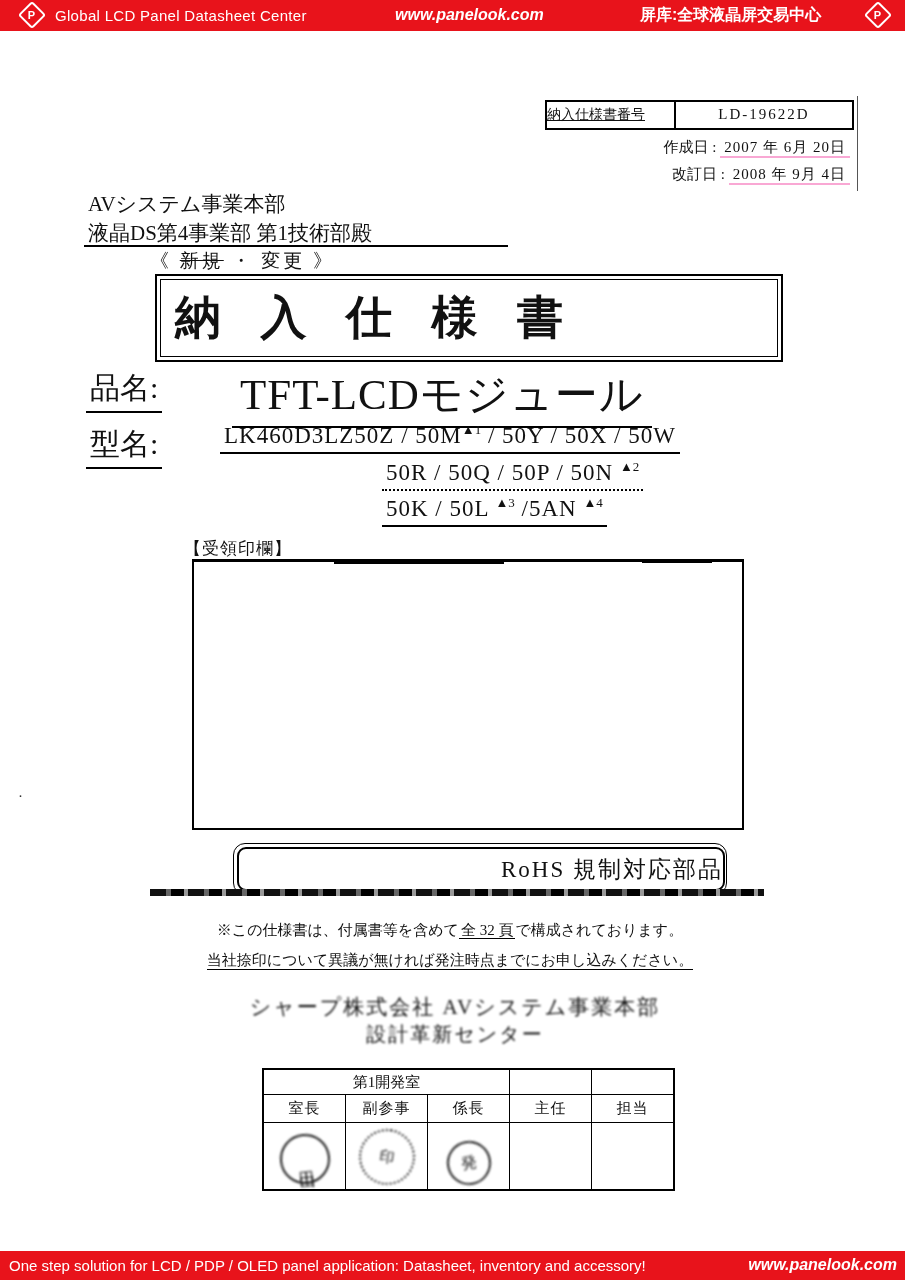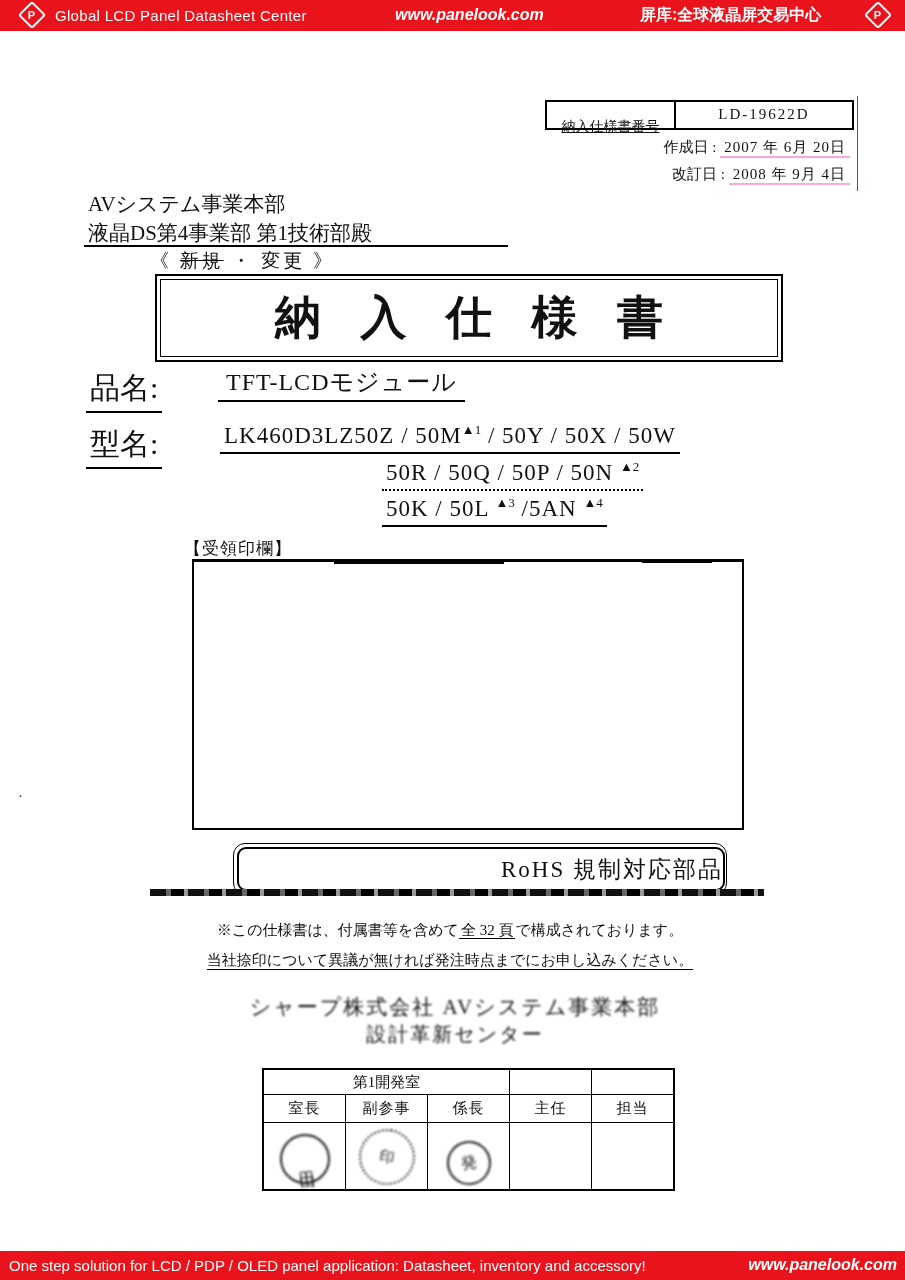--- a/index.html
+++ b/index.html
@@ -16,42 +16,42 @@
   .diamond b{transform:rotate(-45deg);font-size:11px;line-height:1}
   #logoL{left:22px;top:5px}
   #logoR{left:868px;top:5px}
   #site-name{position:absolute;left:55px;top:7px;font-size:15px;letter-spacing:.3px}
   #site-url{position:absolute;left:395px;top:6px;font-size:16px;font-style:italic;font-weight:bold}
   #site-cn{position:absolute;left:640px;top:5px;font-size:16px;font-weight:bold}
   #foot-text{position:absolute;left:9px;top:6px;font-size:15px}
   #foot-url{position:absolute;right:8px;top:5px;font-size:16px;font-style:italic;font-weight:bold}
   
   #specbox{left:545px;top:100px;width:305px;height:26px;border:2px solid #000;display:flex}
-  #specbox .lbl{width:127px;border-right:2px solid #000;font-size:14px;text-align:center;
-                padding-top:16px;filter:blur(.4px);text-decoration:underline}
+  #specbox .lbl{width:127px;border-right:2px solid #000;font-size:14px;
+                padding-top:4px;filter:blur(.4px);text-decoration:underline}
   #specbox .val{flex:1;text-align:center;font-size:15px;padding-top:4px;letter-spacing:2px}
   .dateline{position:absolute;font-size:15px;white-space:nowrap}
   #created{right:55px;top:138px}
   #revised{right:55px;top:165px}
   .dateline .dv{border-bottom:2px solid #f9a8d4;padding:0 4px 1px;letter-spacing:1px}
   #rightline{left:857px;top:96px;width:1px;height:95px;background:#555}
   
   #division{left:88px;top:190px;font-size:21px;line-height:29px;white-space:nowrap;filter:blur(.3px)}
   #divunderline{left:84px;top:245px;width:424px;height:2px;background:#000}
   #newchange{left:150px;top:248px;font-size:19px;letter-spacing:3px;filter:blur(.4px)}
   #newchange s{text-decoration:line-through}
   
   #titlebox{left:155px;top:274px;width:624px;height:84px;border:2px solid #000}
   #titlebox .inner{position:absolute;left:3px;top:3px;right:3px;bottom:3px;border:1px solid #000;
-                   display:flex;align-items:center;justify-content:center}
+                   display:flex;align-items:center;}
   #titlebox .txt{font-size:46px;font-weight:bold;letter-spacing:14px;white-space:nowrap;padding-left:14px}
   
   .biglabel{font-size:30px;border-bottom:2px solid #000;padding:0 4px 2px;white-space:nowrap}
   #hinmei-label{left:86px;top:368px}
-  #hinmei-value{left:218px;top:366px;font-size:24px;border-bottom:2px solid #000;
+  #hinmei-value{left:232px;top:366px;font-size:43px;border-bottom:2px solid #000;
                 padding:0 8px 2px;letter-spacing:1px;white-space:nowrap}
   #katamei-label{left:86px;top:424px}
   .modelline{font-size:23px;border-bottom:2px solid #000;padding:0 4px 3px;white-space:nowrap;letter-spacing:1px}
   #model1{left:220px;top:422px}
   #model2{left:382px;top:459px;border-bottom-style:dotted;border-bottom-width:2px}
   #model3{left:382px;top:495px}
   .sup{font-size:13px;vertical-align:super;letter-spacing:0}
   
   #receipt-label{left:184px;top:537px;font-size:17px;filter:blur(.6px);letter-spacing:1px}
   #receipt-box{left:192px;top:559px;width:548px;height:266px;border:2px solid #000;border-top-width:3px}

